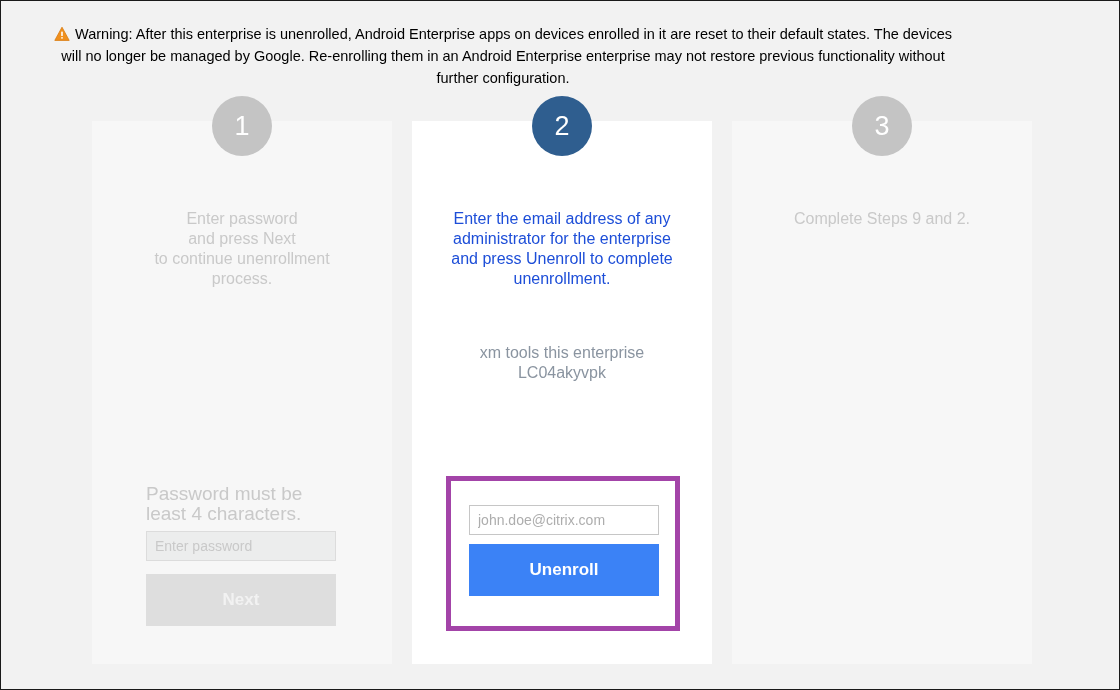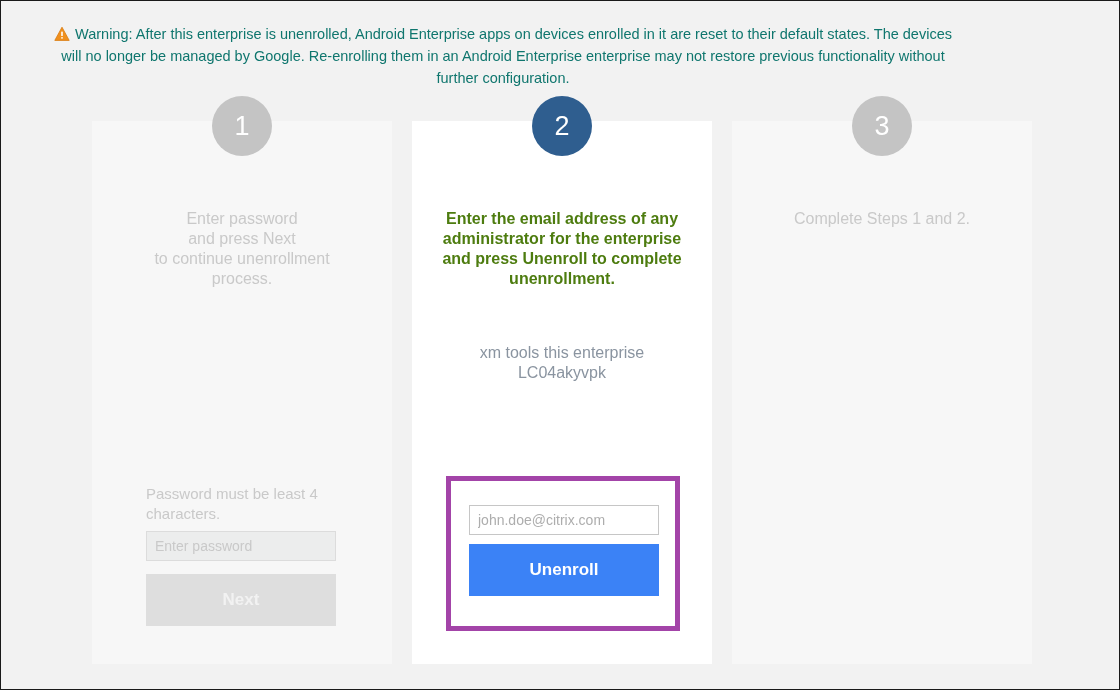--- a/index.html
+++ b/index.html
@@ -27,21 +27,21 @@
   .warning-banner {
     position: absolute;
     left: 0;
     top: 22px;
     width: 1004px;
     box-sizing: border-box;
     padding: 0 50px;
     text-align: center;
     font-size: 14.5px;
     line-height: 22px;
-    color: #0f766e;
+    color: #000000;
   }
   .warning-text {
     display: inline;
     vertical-align: top;
   }
   .warn-icon {
     display: inline-block;
     width: 16px;
     height: 16px;
     position: relative;
@@ -89,41 +89,41 @@
     position: absolute;
     left: 30px;
     right: 30px;
     top: 88px;
     text-align: center;
     font-size: 16px;
     line-height: 20px;
     white-space: pre-line;
   }
   .desc-inactive { color: #c9c9c9; }
-  .desc-active   { color: #4d7c0f; font-weight: bold; }
+  .desc-active   { color: #1d4ed8; }
 
   .enterprise-info {
     position: absolute;
     left: 30px;
     right: 30px;
     top: 222px;
     text-align: center;
     font-size: 16px;
     line-height: 20px;
     color: #8a94a0;
     white-space: pre-line;
   }
 
   
   .pw-hint {
     position: absolute;
     left: 54px;
     top: 363px;
     width: 200px;
-    font-size: 15px;
+    font-size: 19px;
     line-height: 20px;
     color: #c9c9c9;
   }
   .pw-input {
     position: absolute;
     left: 54px;
     top: 410px;
     width: 190px;
     height: 30px;
     box-sizing: border-box;
@@ -229,17 +229,17 @@
       <div class="enterprise-info">xm tools this enterprise
 LC04akyvpk</div>
       <div class="highlight-box">
         <input class="email-input" type="text" placeholder="john.doe@citrix.com" style="">
         <button class="unenroll-btn">Unenroll</button>
       </div>
     </div>
 
     <div class="step step-3">
       <div class="badge badge-inactive">3</div>
-      <div class="step-desc desc-inactive">Complete Steps 1 and 2.</div>
+      <div class="step-desc desc-inactive">Complete Steps 9 and 2.</div>
     </div>
 
   </div>
 </div>
 
 </body></html>

